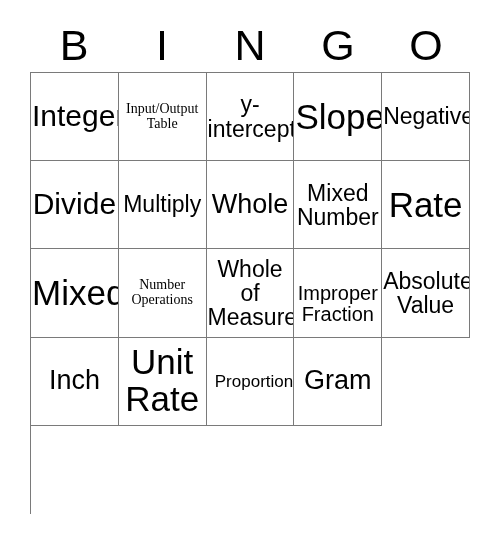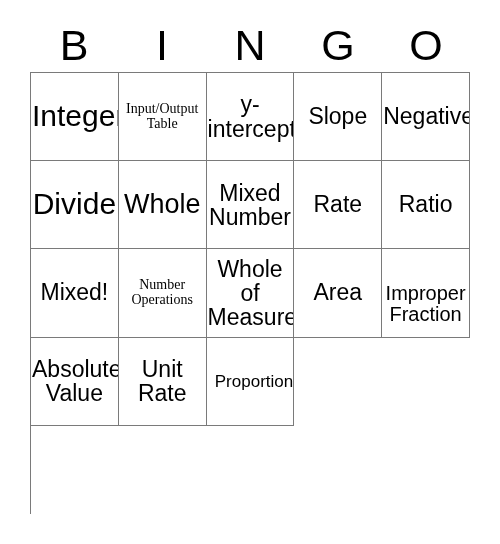--- a/index.html
+++ b/index.html
@@ -75,21 +75,21 @@
   }
   .cell-text {
     display: block;
     width: 100%;
     line-height: 1.02;
     color: #000000;
     white-space: pre-line;
   }
 
   
-  .sz-xl  { font-size: 23px; }
+  .sz-xl  { font-size: 35px; }
   .sz-lg  { font-size: 30px; }
   .sz-ml  { font-size: 27px; text-align: center; }
   .sz-md  { font-size: 23px; }
   .sz-sm  { font-size: 20px; margin-top: 23px; }
   .sz-xs  { font-size: 17px; padding-left: 8px; }
   .sz-xxs { font-size: 14px; font-family: Liberation Serif, serif; }
 
   .two-line { line-height: 1.05; }
 </style>
 </head>
@@ -122,59 +122,62 @@
       <span class="cell-text sz-xl">Slope</span>
     </div>
     <div class="cell">
       <span class="cell-text sz-md">Negative</span>
     </div>
 
     <div class="cell">
       <span class="cell-text sz-lg">Divide</span>
     </div>
     <div class="cell">
+      <span class="cell-text sz-md">Multiply</span>
+    </div>
+    <div class="cell">
       <span class="cell-text sz-ml">Whole</span>
     </div>
     <div class="cell">
       <span class="cell-text two-line sz-md">Mixed
 Number</span>
     </div>
 
     <div class="cell">
       <span class="cell-text sz-xl">Rate</span>
-    </div>
-    <div class="cell">
-      <span class="cell-text sz-xl">Ratio</span>
     </div>
     <div class="cell">
       <span class="cell-text sz-xl">Mixed!</span>
     </div>
     <div class="cell">
       <span class="cell-text two-line sz-xxs">Number
 Operations</span>
     </div>
     <div class="cell">
       <span class="cell-text two-line sz-md">Whole of
 Measure</span>
     </div>
 
     <div class="cell">
-      <span class="cell-text sz-xl">Area</span>
-    </div>
-    <div class="cell">
       <span class="cell-text two-line sz-sm">Improper
 Fraction</span>
     </div>
     <div class="cell">
       <span class="cell-text two-line sz-md">Absolute
 Value</span>
     </div>
 
     <div class="cell">
+      <span class="cell-text sz-ml">Inch</span>
+    </div>
+    <div class="cell">
       <span class="cell-text two-line sz-xl">Unit
 Rate</span>
     </div>
     <div class="cell">
       <span class="cell-text sz-xs">Proportion</span>
     </div>
+    <div class="cell">
+      <span class="cell-text sz-ml">Gram</span>
+    </div>
 
   </div>
 </div>
 
 </body></html>

